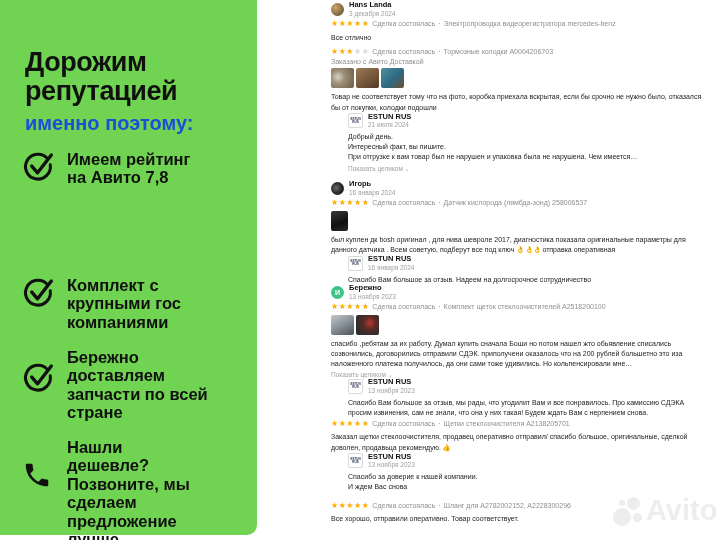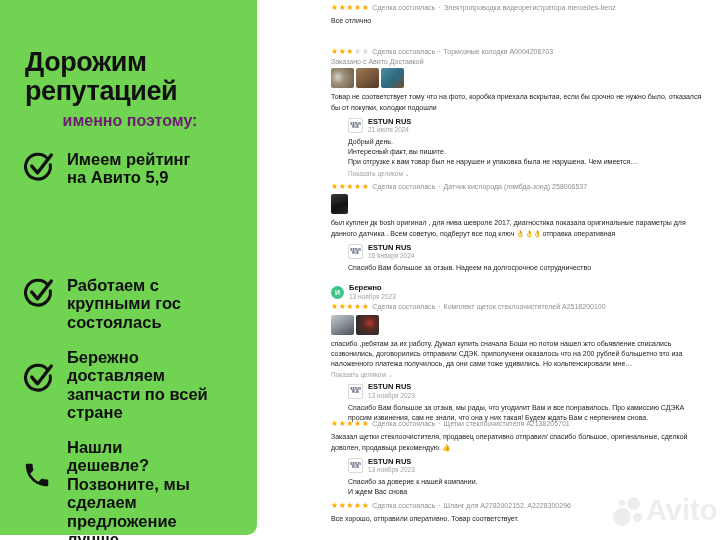--- a/index.html
+++ b/index.html
@@ -12,21 +12,21 @@
   .left-panel{
     position:absolute;left:0;top:0;width:257px;height:535px;
     background:var(--green,#70d351);border-radius:0 0 10px 0;color:#0e0e0e;
   }
   .headline{
     position:absolute;left:25px;top:48px;width:205px;
     font-size:27px;font-weight:700;line-height:1.06;letter-spacing:-0.4px;color:#101010;
   }
   .subtitle{
     position:absolute;left:25px;top:112px;width:210px;
-    font-size:16px;font-weight:700;color:#701a75;text-align:center;
+    font-size:20px;font-weight:700;color:#1d4ed8;
   }
   .item{position:absolute;left:22px;display:flex;gap:11px;align-items:flex-start;}
   .item .icn{flex:0 0 34px;width:34px;padding-top:1px;}
   .item .txt{width:142px;font-size:16.5px;font-weight:700;line-height:1.12;color:#101010;}
   
   .reviews{position:absolute;left:331px;top:0;width:384px;height:540px;}
   .review{position:absolute;left:0;width:384px;}
   .rhead{display:flex;gap:5px;align-items:center;}
   .avatar{
     width:13px;height:13px;border-radius:50%;flex:0 0 13px;
@@ -52,21 +52,21 @@
   .t21{width:23px;background:radial-gradient(circle at 30% 45%, #d8d4cc 0%, #9c8e77 35%, #6b5c45 100%);}
   .t22{width:23px;background:linear-gradient(145deg,#9b7a55 0%,#77573a 55%,#4e3a26 100%);}
   .t23{width:23px;background:linear-gradient(135deg,#4f8da0 0%,#2e6a82 55%,#6e4f33 100%);}
   .t31{width:17px;background:linear-gradient(160deg,#3a3a3a 0%,#101010 60%,#2a2a2a 100%);}
   .t41{width:23px;background:linear-gradient(150deg,#c3c9cd 0%,#8d969c 45%,#4b5258 100%);}
   .t42{width:23px;background:radial-gradient(circle at 60% 40%, #b33a2e 0%, #5a2a24 35%, #2e2e2e 75%);}
   .rtext{font-size:7px;color:#1c1c1c;line-height:1.45;width:378px;margin-top:4px;}
   .pre{white-space:pre-line;}
   .show-more{font-size:6.5px;color:#a3a3a3;margin-top:2px;cursor:pointer;}
   .chev{font-size:6px;color:#a3a3a3;}
-  .reply{margin-left:17px;margin-top:5px;}
+  .reply{margin-left:17px;}
   .reply .rtext{width:360px;margin-top:3px;}
   .logo-box{
     width:13px;height:13px;flex:0 0 13px;border:0.5px solid #d9d9d9;border-radius:2px;
     background:#fff;display:flex;align-items:center;justify-content:center;overflow:hidden;
   }
   .logo-box span{font-size:3px;font-weight:700;color:#26324f;line-height:1.1;text-align:center;display:block;width:12px;word-break:break-all;}
   
   .watermark{position:absolute;left:606px;top:492px;width:112px;height:42px;}
   .wm-c{position:absolute;border-radius:50%;background:#ededed;}
   .wm-c1{left:7px;top:16px;width:18px;height:18px;}
@@ -85,32 +85,32 @@
   <div class="headline">Дорожим репутацией</div>
   <div class="subtitle">именно поэтому:</div>
 
   <div class="item" style="top:150px">
     <div class="icn">
       <svg viewBox="0 0 36 36" width="32" height="32">
           <path d="M29 9 A14 14 0 1 0 31.8 15.5" fill="none" stroke="#101010" stroke-width="3.4" stroke-linecap="round"></path>
           <path d="M11 17 L17.5 24.5 L33 4.5" fill="none" stroke="#101010" stroke-width="3.8" stroke-linecap="round" stroke-linejoin="round"></path>
         </svg>
     </div>
-    <div class="txt">Имеем рейтинг на Авито 5,9</div>
+    <div class="txt">Имеем рейтинг на Авито 7,8</div>
   </div>
 
 
   <div class="item" style="top:276px">
     <div class="icn">
       <svg viewBox="0 0 36 36" width="32" height="32">
           <path d="M29 9 A14 14 0 1 0 31.8 15.5" fill="none" stroke="#101010" stroke-width="3.4" stroke-linecap="round"></path>
           <path d="M11 17 L17.5 24.5 L33 4.5" fill="none" stroke="#101010" stroke-width="3.8" stroke-linecap="round" stroke-linejoin="round"></path>
         </svg>
     </div>
-    <div class="txt">Работаем с крупными гос состоялась</div>
+    <div class="txt">Комплект с крупными гос компаниями</div>
   </div>
 
   <div class="item" style="top:348px">
     <div class="icn" style="padding-top:14px">
       <svg viewBox="0 0 36 36" width="32" height="32">
           <path d="M29 9 A14 14 0 1 0 31.8 15.5" fill="none" stroke="#101010" stroke-width="3.4" stroke-linecap="round"></path>
           <path d="M11 17 L17.5 24.5 L33 4.5" fill="none" stroke="#101010" stroke-width="3.8" stroke-linecap="round" stroke-linejoin="round"></path>
         </svg>
     </div>
     <div class="txt">Бережно доставляем запчасти по всей стране</div>
@@ -122,20 +122,27 @@
           <path fill="#101010" d="M6.62 10.79c1.44 2.83 3.76 5.14 6.59 6.59l2.2-2.2c.27-.27.67-.36 1.02-.24 1.12.37 2.33.57 3.57.57.55 0 1 .45 1 1V20c0 .55-.45 1-1 1-9.39 0-17-7.61-17-17 0-.55.45-1 1-1h3.5c.55 0 1 .45 1 1 0 1.25.2 2.45.57 3.57.11.35.03.74-.25 1.02l-2.2 2.2z"></path>
         </svg>
     </div>
     <div class="txt">Нашли дешевле? Позвоните, мы сделаем предложение лучше</div>
   </div>
 </div>
 
 <div class="reviews">
 
   <div class="review" style="top:1px">
+    <div class="rhead">
+      <div class="avatar av-photo1"></div>
+      <div class="nd">
+        <div class="rname">Hans Landa</div>
+        <div class="rdate">3 декабря 2024</div>
+      </div>
+    </div>
     <div class="stars-row">
       <span class="st-f">★★★★★</span>
       <span class="deal">Сделка состоялась</span>
       <span class="deal">·</span>
       <span class="deal">Электропроводка видеорегистратора mercedes-benz</span>
     </div>
     <div class="rtext">Все отлично</div>
   </div>
 
   <div class="review" style="top:45px">
@@ -164,20 +171,27 @@
         </div>
       </div>
       <div class="rtext pre">Добрый день.
 Интересный факт, вы пишите.
 При отгрузке к вам товар был не нарушен и упаковка была не нарушена. Чем имеется…</div>
       <div class="show-more"><span>Показать целиком</span> <span class="chev">⌄</span></div>
     </div>
   </div>
 
   <div class="review" style="top:180px">
+    <div class="rhead">
+      <div class="avatar av-photo2"></div>
+      <div class="nd">
+        <div class="rname">Игорь</div>
+        <div class="rdate">16 января 2024</div>
+      </div>
+    </div>
     <div class="stars-row">
       <span class="st-f">★★★★★</span>
       <span class="deal">Сделка состоялась</span>
       <span class="deal">·</span>
       <span class="deal">Датчик кислорода (лямбда-зонд) 258006537</span>
     </div>
     <div class="photos">
       <div class="thumb t31"></div>
     </div>
     <div class="rtext">был куплен дк bosh оригинал , для нива шевроле 2017, диагностика показала оригинальные параметры для данного датчика . Всем советую, подберут все под ключ 👌👌👌отправка оперативная</div>

